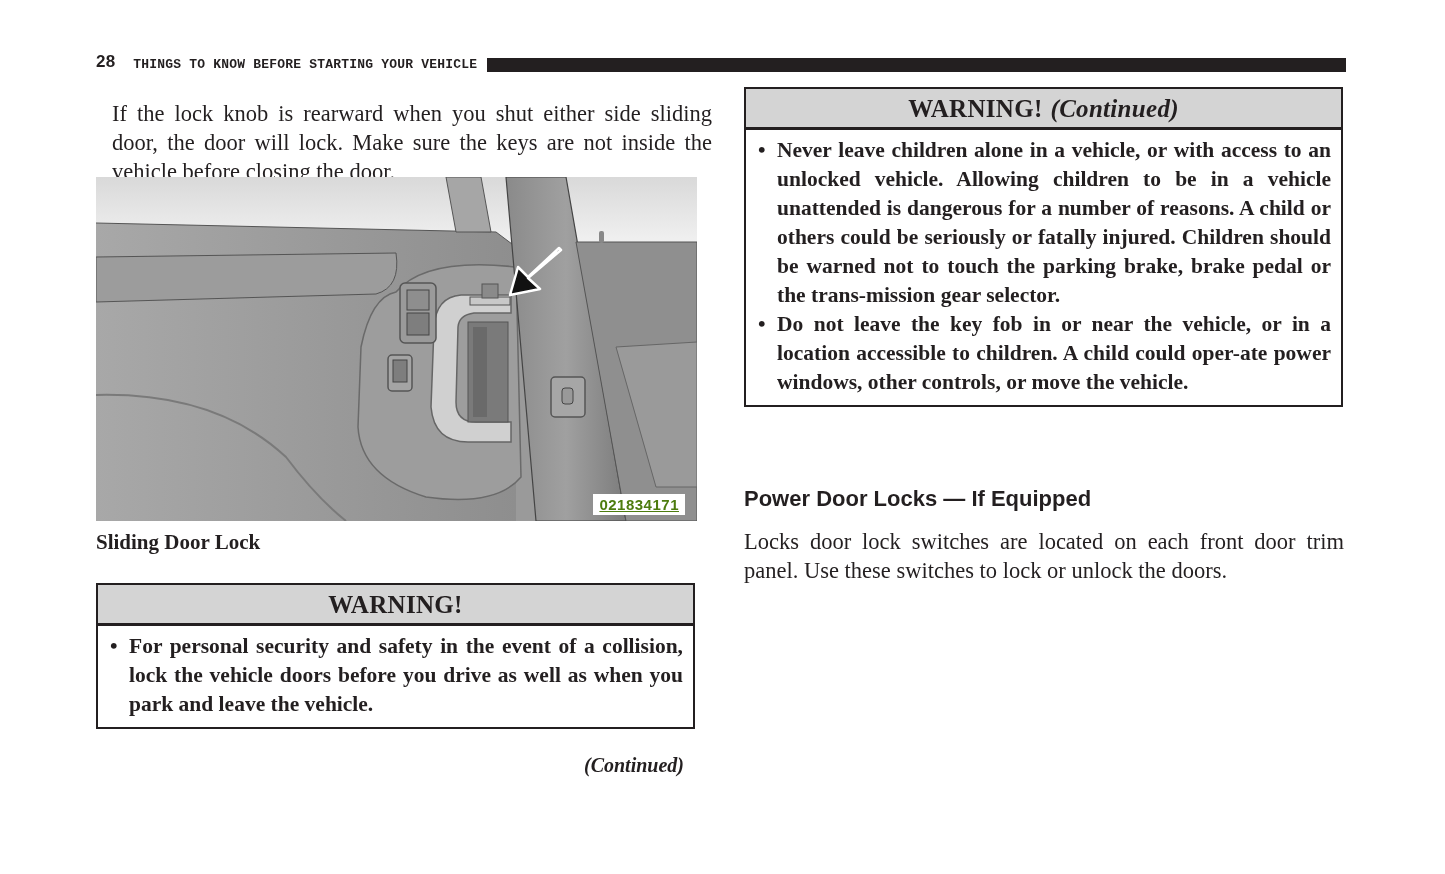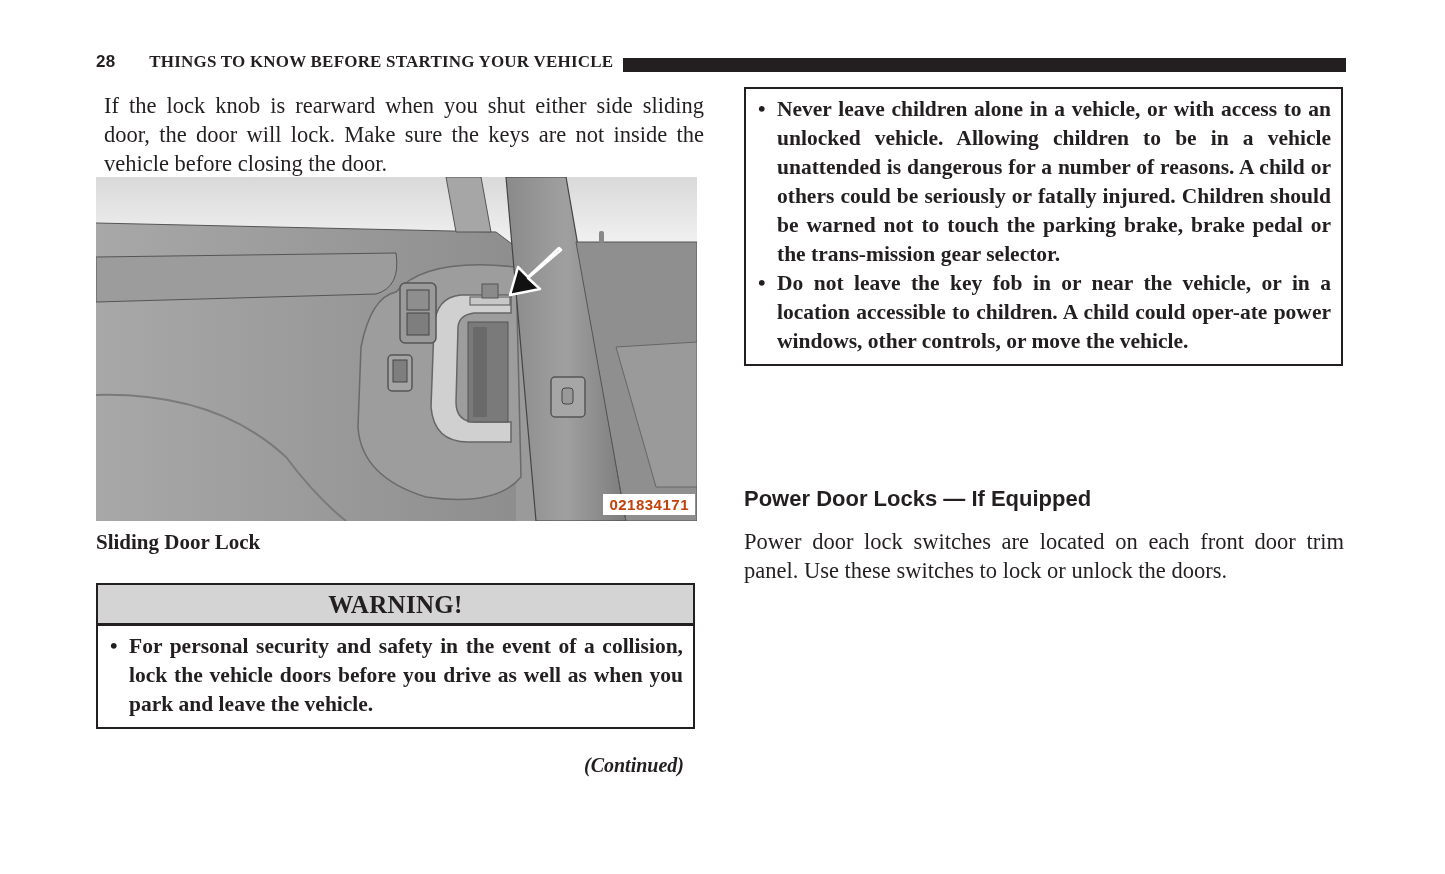--- a/index.html
+++ b/index.html
@@ -1,28 +1,28 @@
 <!DOCTYPE html>
 <html><head>
 <meta charset="utf-8">
 <style>
   html, body { margin: 0; padding: 0; background: #ffffff; }
   body { width: 1445px; height: 874px; position: relative; overflow: hidden; color: #231f20; }
 
   .header { position: absolute; left: 96px; top: 50px; width: 1250px; height: 22px; display: flex; align-items: flex-end; }
   .header .pnum { font-family: "Liberation Sans", sans-serif; font-weight: bold; font-size: 17px; letter-spacing: 0.2px; margin-right: 18px; }
-  .header .ptitle { font-family: Liberation Serif, serif; font-weight: bold; font-size: 17px; letter-spacing: 0.2px; margin-right: 10px; white-space: nowrap; margin-left: 16px; }
+  .header .ptitle { font-family: Liberation Mono, monospace; font-weight: bold; font-size: 13px; letter-spacing: 0.2px; margin-right: 10px; white-space: nowrap; }
   .header .bar { flex: 1; height: 14px; background: #231f20; }
   .body-text { font-family: "Liberation Serif", serif; font-size: 22.5px; line-height: 29px; text-align: justify; text-align-last: left; }
 
   .intro { position: absolute; left: 96px; top: 83px; width: 600px; }
 
   .figure { position: absolute; left: 96px; top: 177px; width: 601px; height: 344px; overflow: hidden; background: #9a9a9a; }
   .figure svg { display: block; }
-  .fig-code { position: absolute; right: 2px; bottom: 6px; background: #fff; padding: 2px 6px; font-family: "Liberation Sans", sans-serif; font-weight: bold; font-size: 15px; letter-spacing: 0.5px; color: #c2410c; }
+  .fig-code { position: absolute; right: 12px; bottom: 6px; background: #fff; padding: 2px 6px; font-family: "Liberation Sans", sans-serif; font-weight: bold; font-size: 15px; letter-spacing: 0.5px; color: #4d7c0f; text-decoration: underline; }
 
   .caption { position: absolute; left: 96px; top: 530px; width: 600px; text-align: left; font-family: "Liberation Serif", serif; font-weight: bold; font-size: 21px; }
 
   .warn-box { position: absolute; border: 2.5px solid #231f20; background: #fff; }
   .warn-head { background: #d4d4d4; border-bottom: 3px solid #231f20; text-align: center; font-family: "Liberation Serif", serif; font-size: 25px; font-weight: bold; height: 38px; line-height: 40px; letter-spacing: 0.3px; }
   .warn-head .cont { font-style: italic; margin-left: 8px; }
   .warn-body { padding: 6px 10px 8px 12px; }
   .warn-body ul { list-style: none; margin: 0; padding: 0; }
   .warn-body li { position: relative; padding-left: 19px; font-family: "Liberation Serif", serif; font-weight: bold; font-size: 21.5px; line-height: 29px; text-align: justify; text-align-last: left; }
   .warn-body li .bullet { position: absolute; left: 0; top: 0; }
@@ -37,21 +37,21 @@
 </style>
 </head>
 <body>
 
 <div class="header">
   <span class="pnum">28</span>
   <span class="ptitle">THINGS TO KNOW BEFORE STARTING YOUR VEHICLE</span>
   <span class="bar"></span>
 </div>
 
-<p class="body-text intro" style="margin:8px">If the lock knob is rearward when you shut either side sliding door, the door will lock. Make sure the keys are not inside the vehicle before closing the door.</p>
+<p class="body-text intro" style="margin:16px">If the lock knob is rearward when you shut either side sliding door, the door will lock. Make sure the keys are not inside the vehicle before closing the door.</p>
 
 <div class="figure">
   <svg width="601" height="344" viewBox="0 0 601 344">
     <defs>
       <linearGradient id="sky" x1="0" y1="0" x2="0" y2="1">
         <stop offset="0" stop-color="#d9d9d9"></stop>
           <stop offset="1" stop-color="#f2f2f2"></stop>
       </linearGradient>
       <linearGradient id="panel" x1="0" y1="0" x2="1" y2="0">
         <stop offset="0" stop-color="#a8a8a8"></stop>
@@ -116,29 +116,32 @@
         <span class="bullet">•</span>
         <span>For personal security and safety in the event of a collision, lock the vehicle doors before you drive as well as when you park and leave the vehicle.</span>
       </li>
     </ul>
   </div>
 </div>
 
 <div class="continued">(Continued)</div>
 
 <div class="warn-box wbox-right">
+  <div class="warn-head">
+    <span>WARNING!</span><span class="cont">(Continued)</span>
+  </div>
   <div class="warn-body">
     <ul>
       <li>
         <span class="bullet">•</span>
         <span>Never leave children alone in a vehicle, or with access to an unlocked vehicle. Allowing children to be in a vehicle unattended is dangerous for a number of reasons. A child or others could be seriously or fatally injured. Children should be warned not to touch the parking brake, brake pedal or the trans-mission gear selector.</span>
       </li>
       <li>
         <span class="bullet">•</span>
         <span>Do not leave the key fob in or near the vehicle, or in a location accessible to children. A child could oper-ate power windows, other controls, or move the vehicle.</span>
       </li>
     </ul>
   </div>
 </div>
 
 <div class="subhead">Power Door Locks — If Equipped</div>
 
-<p class="body-text right-text" style="margin:0">Power door lock switches are located on each front door trim panel. Use these switches to lock or unlock the doors.</p>
+<p class="body-text right-text" style="margin:0">Locks door lock switches are located on each front door trim panel. Use these switches to lock or unlock the doors.</p>
 
 </body></html>

